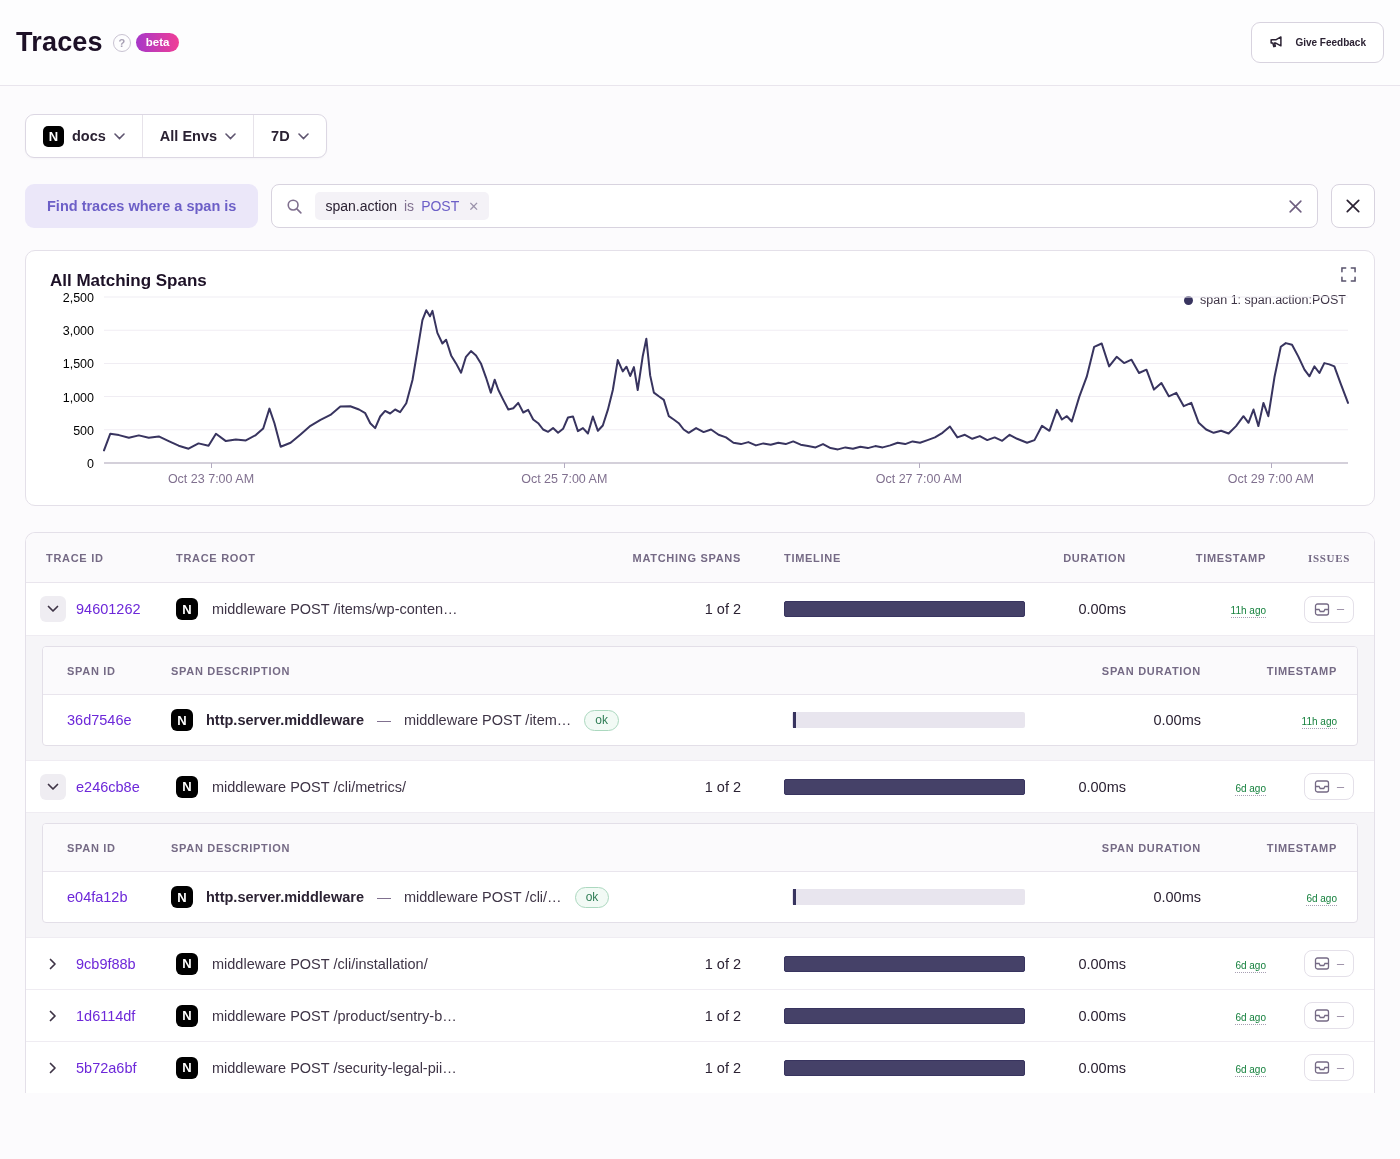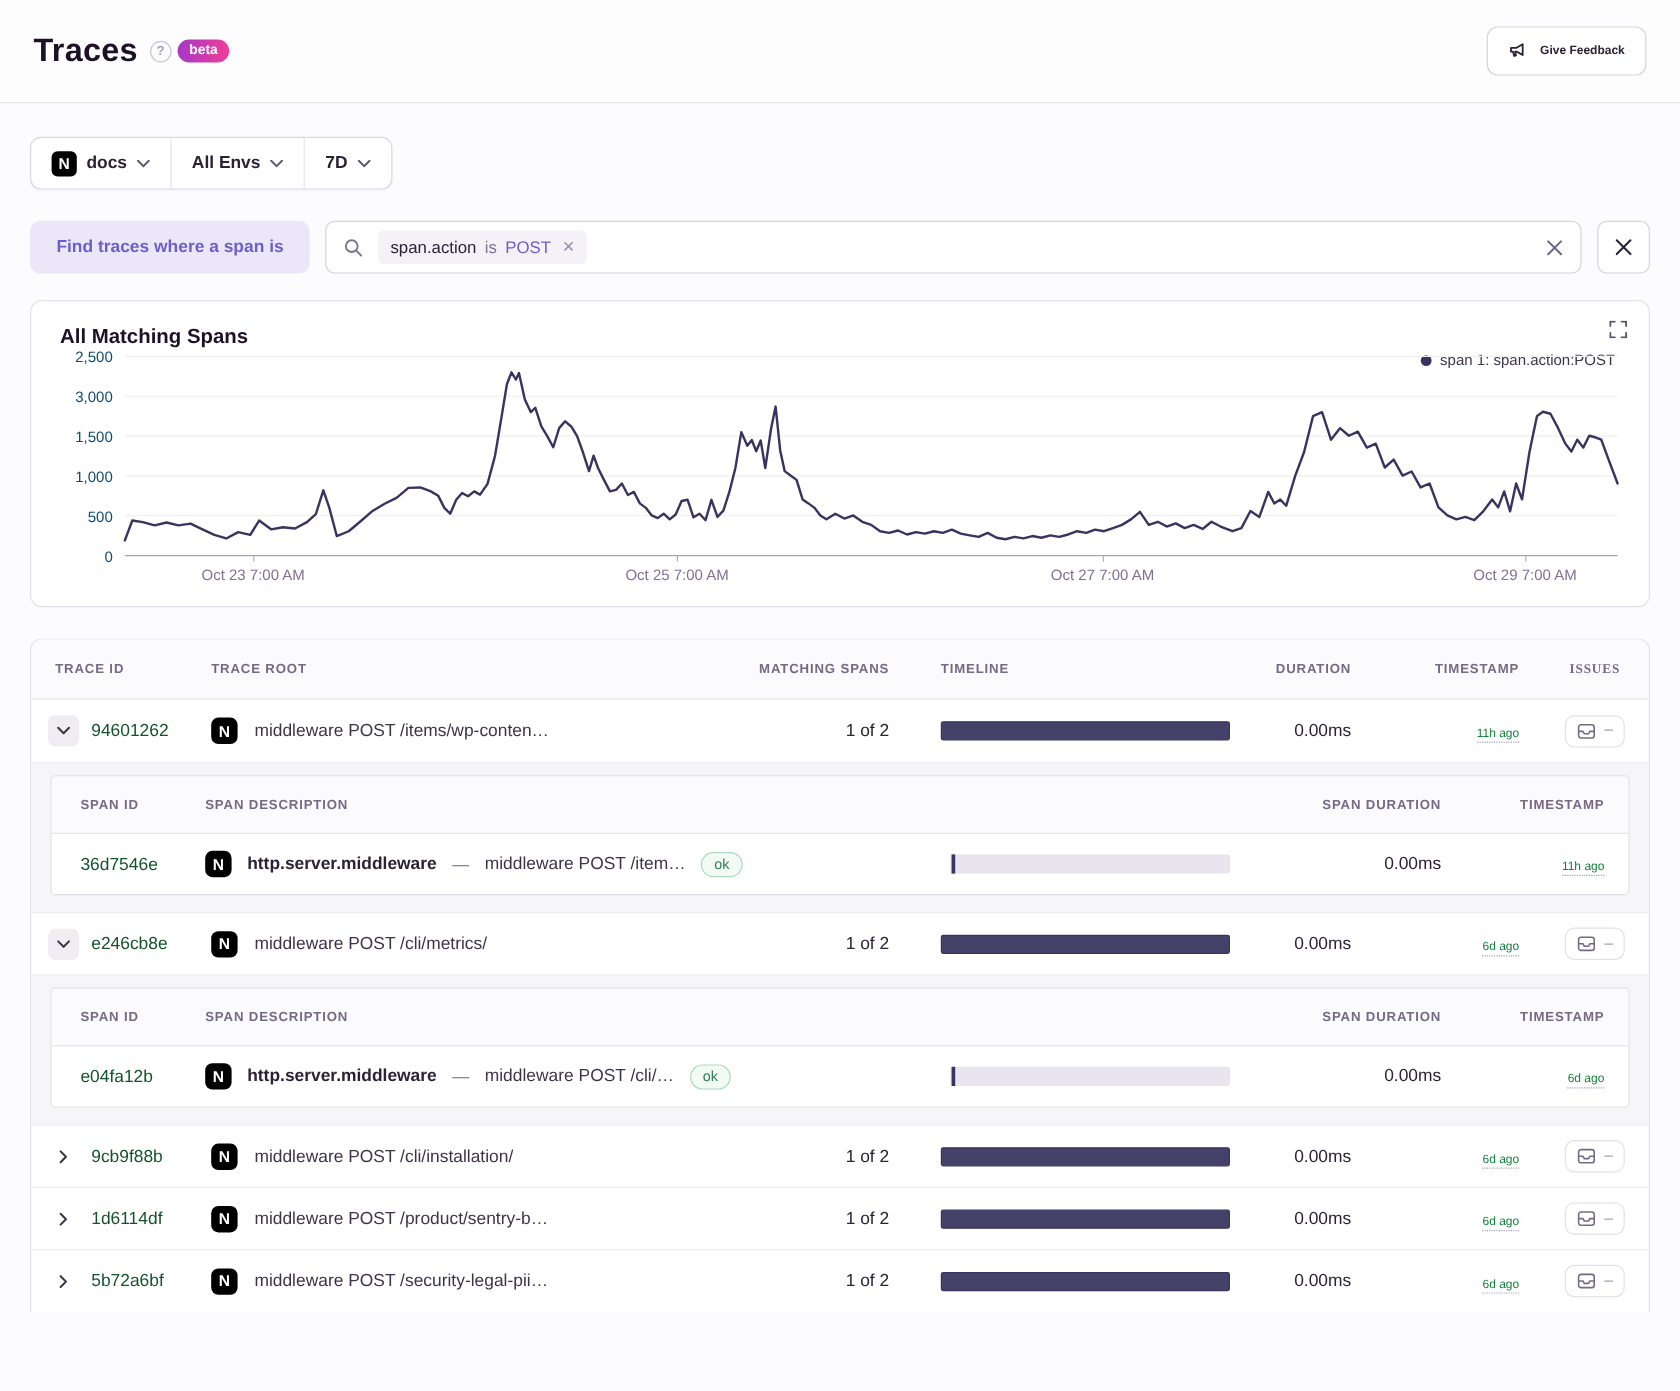--- a/index.html
+++ b/index.html
@@ -3,21 +3,21 @@
 <meta charset="utf-8">
 <style>
   * { box-sizing: border-box; margin: 0; padding: 0; }
   html,body { width:1400px; height:1159px; overflow:hidden; }
   body {
     font-family: "Liberation Sans", "DejaVu Sans", sans-serif;
     background:#fcfbfd; color:#2b2233; font-size:14px;
   }
   
   .hdr { height:86px; background:#fdfdfe; border-bottom:1px solid #e9e5ed;
-         display:flex; align-items:center; padding:0 28px; }
+         display:flex; align-items:center; padding:0 16px; }
   .hdr-title { font-size:27px; font-weight:bold; color:#1d1127; letter-spacing:.2px; }
   .help { width:18px; height:18px; border:1.5px solid #c9c3d2; border-radius:50%;
           color:#a8a1b5; font-size:11px; font-weight:bold; display:flex; align-items:center;
           justify-content:center; margin-left:10px; }
   .beta { margin-left:5px; padding:3px 10px 4px; border-radius:11px; font-size:11.5px; font-weight:bold;
           color:#fff; background:linear-gradient(90deg,#a737c9,#f03e96); }
   .hdr-spacer { flex:1; }
   .fb-btn { display:flex; align-items:center; gap:9px; height:41px; padding:0 17px;
             background:#fff; border:1px solid #d8d3df; border-radius:9px; font-size:10px;
             font-weight:bold; color:#2b2233; cursor:pointer; }
@@ -54,21 +54,21 @@
   .addspan { margin-top:15px; display:inline-flex; align-items:center; gap:9px; height:37px;
              padding:0 15px; background:#fff; border:1px solid #d8d3df; border-radius:8px;
              font-size:14.5px; font-weight:bold; color:#2b2233; cursor:pointer; }
   
   .panel { margin-top:22px; background:#fff; border:1px solid #e4e0e9; border-radius:10px;
            padding:20px 26px 12px 24px; position:relative; }
   .ptitle { font-size:17px; font-weight:bold; color:#1d1127; }
   .fullscreen { position:absolute; top:16px; right:18px; cursor:pointer; display:flex; }
   .chart-wrap { display:flex; margin-top:6px; }
   .ylabels { width:54px; position:relative; height:166px; flex:none; }
-  .ylab { position:absolute; right:10px; font-size:12.5px; color:#0c4a6e; transform:translateY(-6px); }
+  .ylab { position:absolute; right:10px; font-size:12.5px; color:#000000; transform:translateY(-6px); }
   .plot { position:relative; flex:1; height:166px; }
   .plot svg { position:absolute; inset:0; overflow:visible; }
   .legend { position:absolute; top:-4px; right:2px; display:flex; align-items:center; gap:7px;
             font-size:12.5px; color:#3e3446; background:#fff; padding-left:6px; }
   .ldot { width:9px; height:9px; border-radius:50%; background:#38345f; }
   .xaxis { position:relative; height:30px; margin-left:54px; }
   .xlabel { position:absolute; top:9px; transform:translateX(-50%); font-size:12.5px; color:#80708f; white-space:nowrap; }
   .xtick { position:absolute; top:0; width:1px; height:5px; background:#b3abc0; }
   
   .tpanel { margin-top:26px; background:#fff; border:1px solid #e4e0e9; border-radius:10px 10px 0 0;
@@ -79,21 +79,21 @@
         white-space:nowrap; }
   .pl20 { padding-left:20px; } .pl25 { padding-left:25px; }
   .r { text-align:right; padding-right:18px; } .c { text-align:center;font-family:Liberation Serif, serif; }
   .trow { height:52px; border-top:1px solid #efecf2; }
   .trow:first-of-type { border-top:none; }
   .cell-id { display:flex; align-items:center; gap:10px; padding-left:14px; }
   .chev-box { width:26px; height:26px; border-radius:6px; background:#efedf2; display:flex;
               align-items:center; justify-content:center; cursor:pointer; flex:none; }
   .chev-plain { width:26px; height:26px; display:flex; align-items:center; justify-content:center;
                 cursor:pointer; flex:none; }
-  .tlink { color:#14532d; font-size:14.5px; text-decoration:none; cursor:pointer; }
+  .tlink { color:#6d28d9; font-size:14.5px; text-decoration:none; cursor:pointer; }
   .cell-root { display:flex; align-items:center; gap:14px; padding-right:10px; min-width:0; }
   .root-txt { font-size:14.5px; color:#3e3446; white-space:nowrap; overflow:hidden; text-overflow:ellipsis; }
   .cell-tl { padding:0 14px 0 25px; }
   .tl-bar { height:16px; background:#454168; border:1px solid #38345f; border-radius:2px; }
   .tl-track { height:16px; background:#e8e5ee; border-radius:2px; position:relative; }
   .tl-tick { position:absolute; left:1px; top:0; bottom:0; width:3px; background:#38345f; }
   .dur { font-size:14.5px; color:#2b2233; }
   .ts { font-size:10px; color:#15803d; border-bottom:1px dotted #a79fb3; padding-bottom:1px; cursor:default; }
   .iss-btn { display:inline-flex; align-items:center; gap:7px; border:1px solid #e4e0e9; border-radius:8px;
              padding:5px 9px; background:#fff; color:#756a85; cursor:pointer; }

